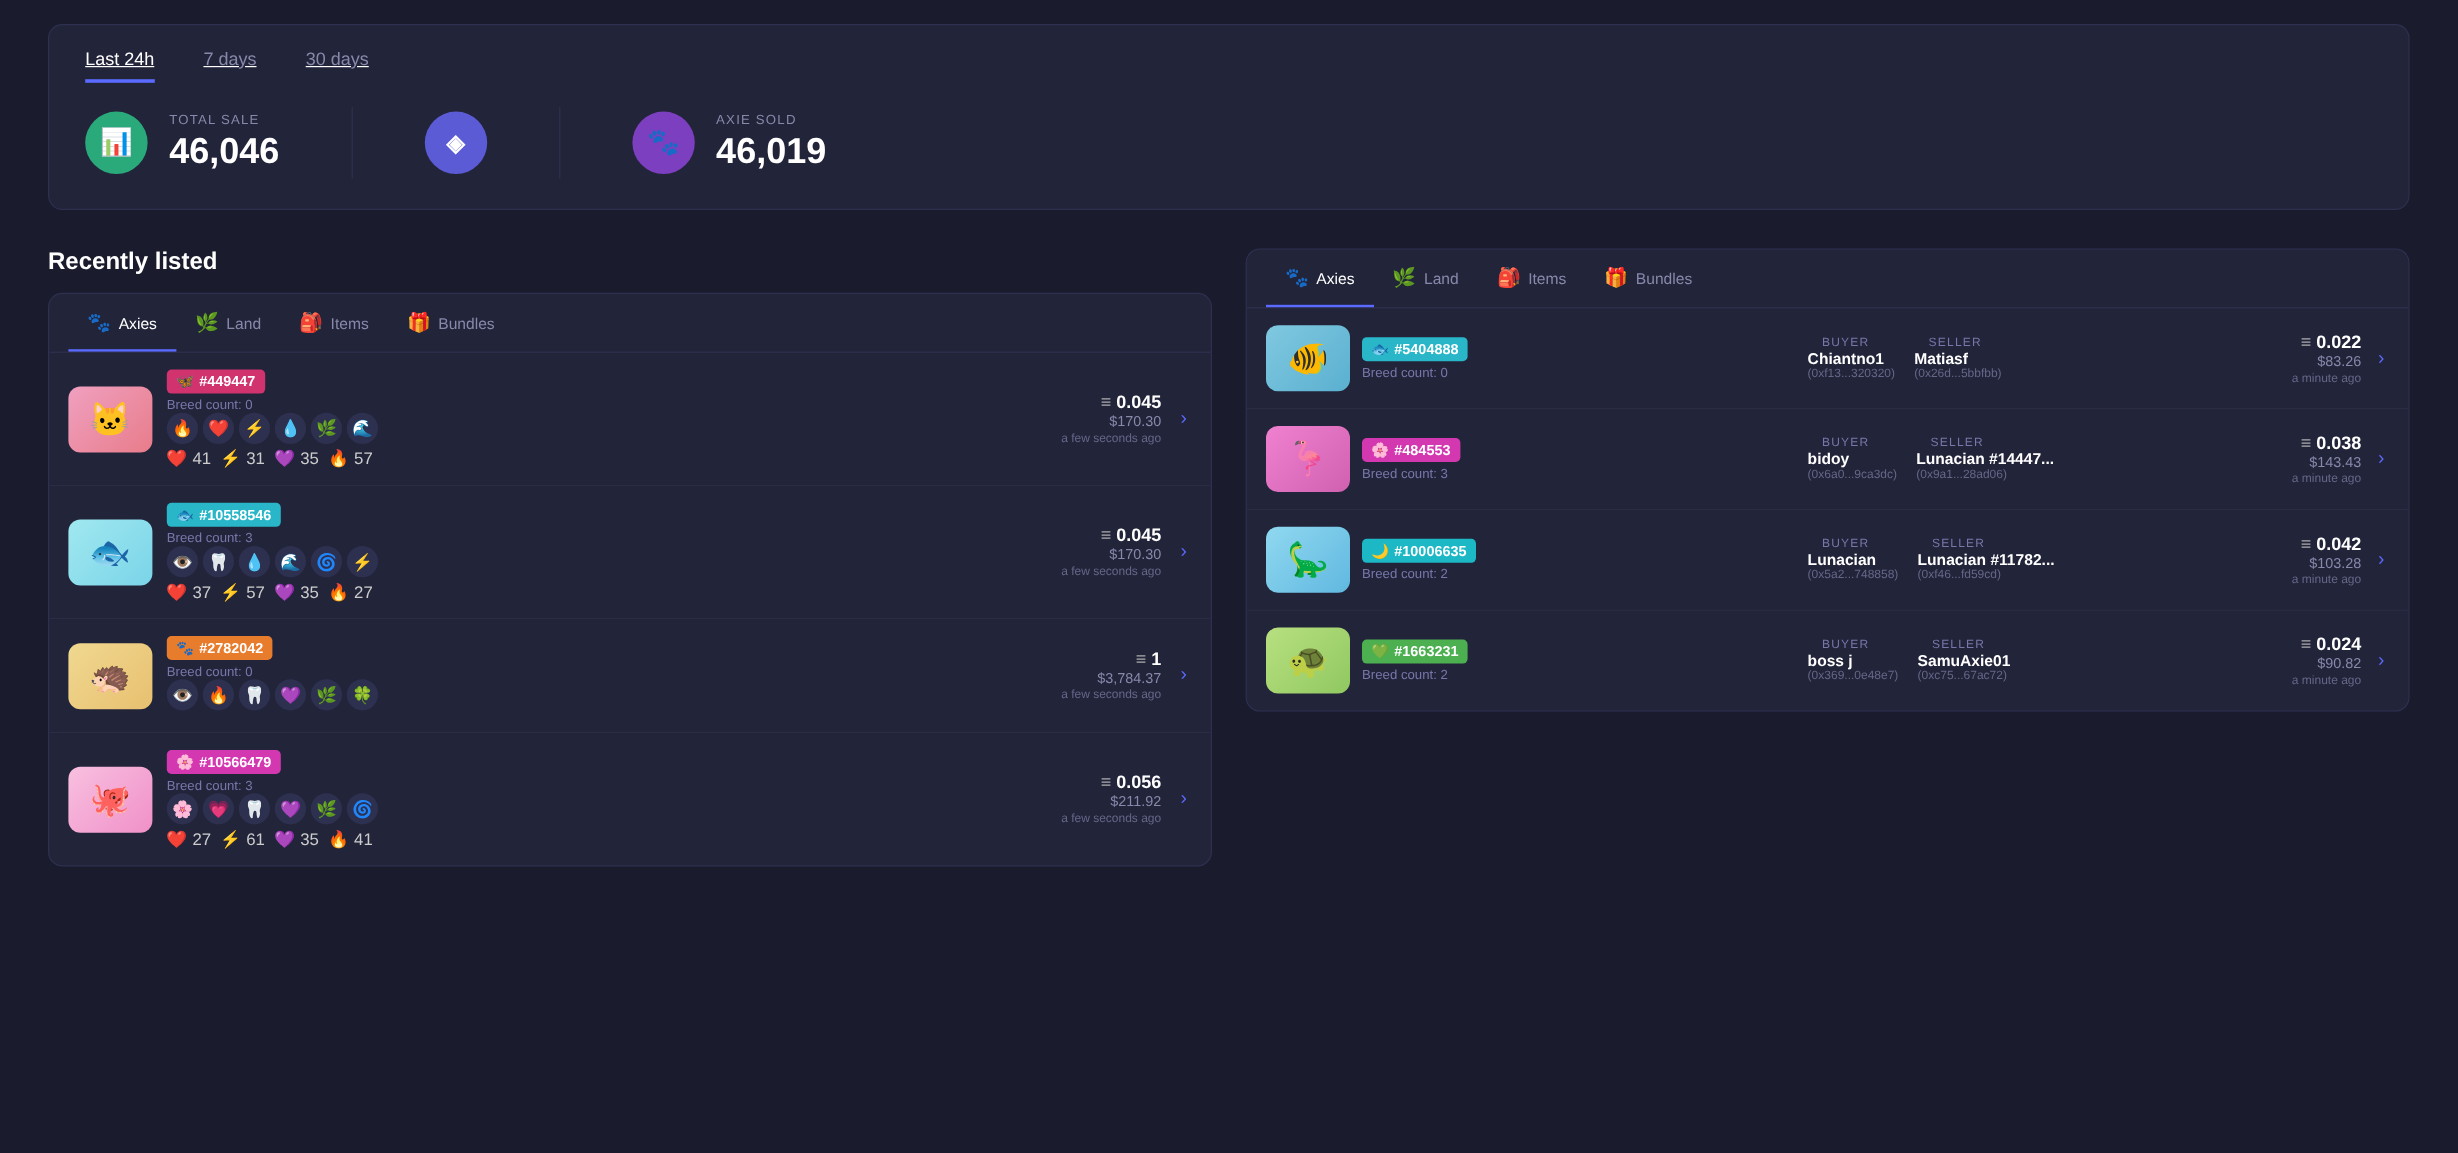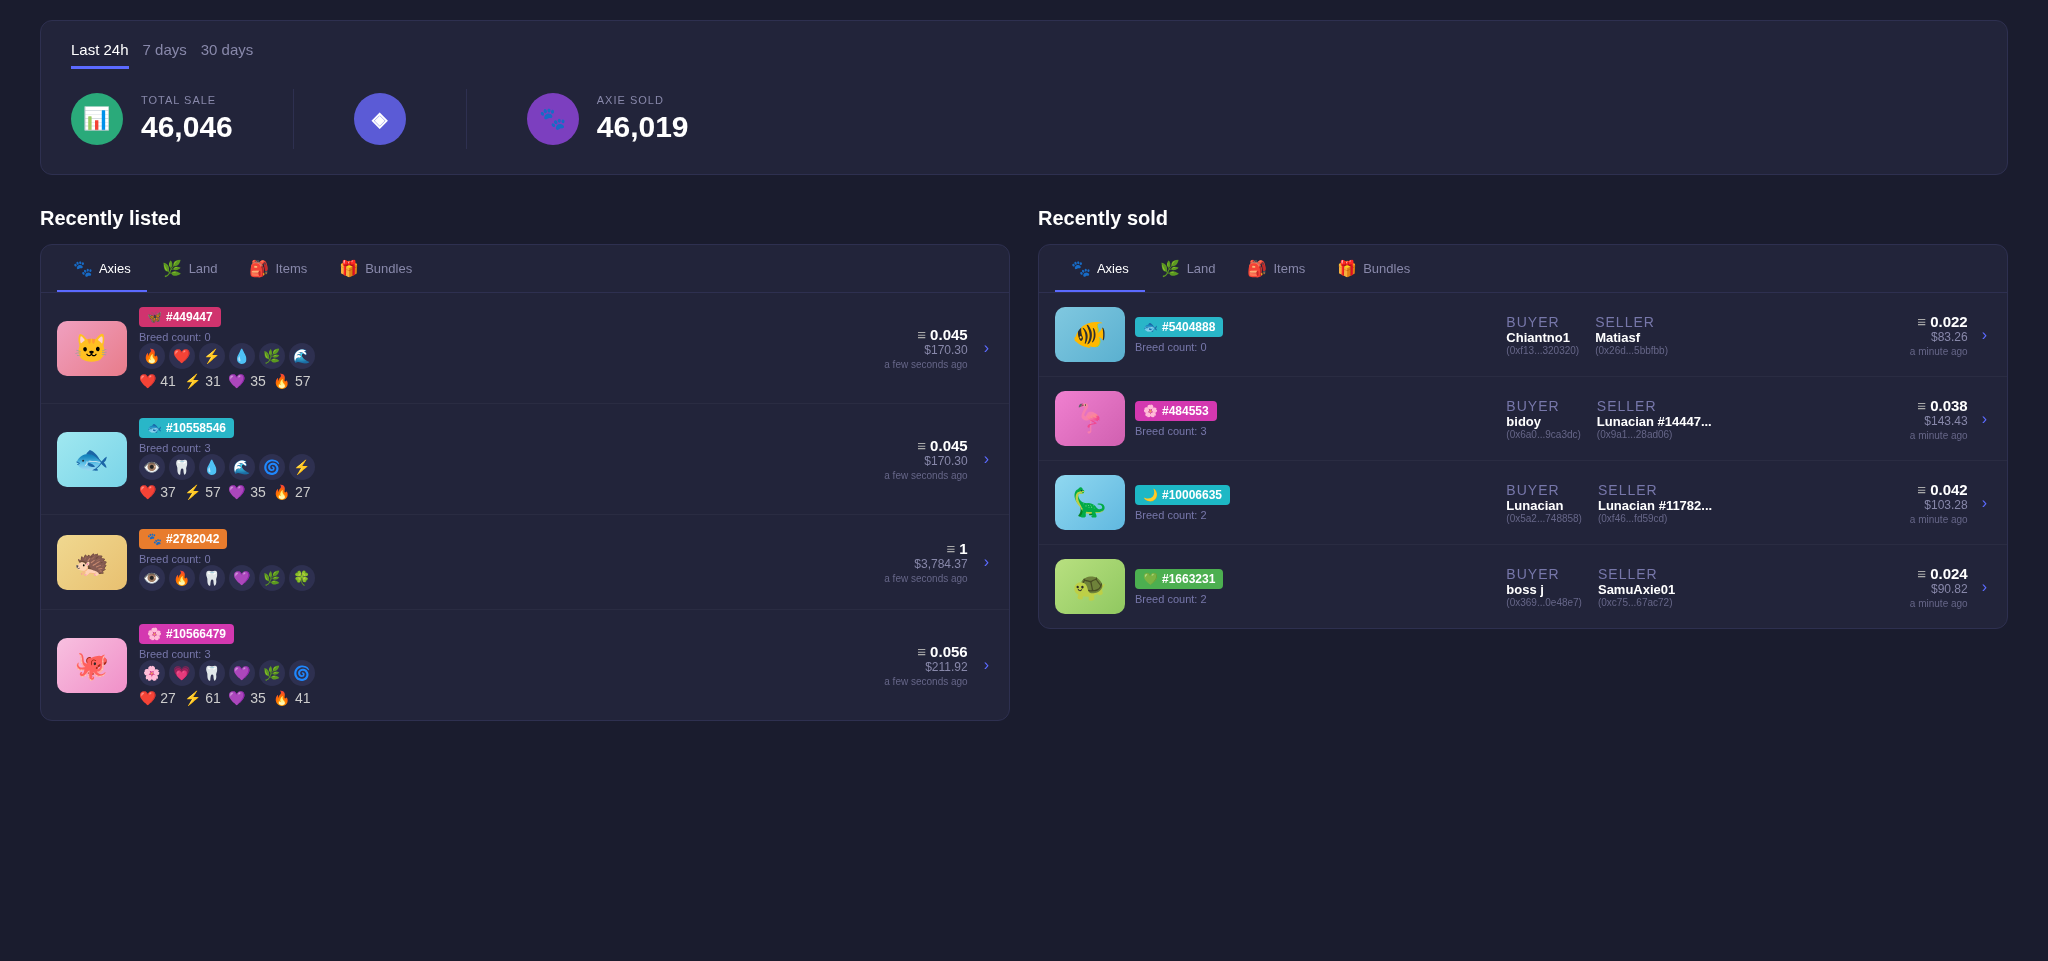--- a/index.html
+++ b/index.html
@@ -14,22 +14,23 @@
     
     .stats-card {
       background: #22243a;
       border: 1px solid #2e3050;
       border-radius: 12px;
       padding: 20px 30px 25px;
       margin-bottom: 32px;
     }
     .tabs {
       display: flex;
-      gap: 14px;
+      gap: 41px;
       margin-bottom: 20px;
+      text-decoration: underline;
     }
     .tab {
       font-size: 15px;
       color: #8888aa;
       cursor: pointer;
       padding-bottom: 8px;
       border-bottom: 3px solid transparent;
     }
     .tab.active {
       color: #fff;
@@ -239,24 +240,25 @@
     .sold-item:last-child { border-bottom: none; }
     .buyer-seller {
       display: flex;
       gap: 16px;
       flex: 1;
     }
     .bs-col {
       min-width: 0;
     }
     .bs-label {
-      font-size: 14px;
+      font-size: 10px;
       color: #7777aa;
       letter-spacing: 1px;
       text-transform: uppercase;
+      margin-left: 12px;
     }
     .bs-name {
       font-size: 13px;
       font-weight: 600;
       color: #fff;
     }
     .bs-addr {
       font-size: 10px;
       color: #666688;
     }
@@ -430,21 +432,20 @@
         <div class="price-usd">$211.92</div>
         <div class="price-time">a few seconds ago</div>
       </div>
       <div class="chevron-btn">›</div>
     </div>
         </div>
     </div>
   </div>
 
   <div>
-    <div class="section-title">Recently sold</div>
     <div class="panel">
       <div class="cat-tabs">
         <div class="cat-tab active">
           <span class="cat-icon">🐾</span>
           <span>Axies</span>
         </div>
         <div class="cat-tab">
           <span class="cat-icon">🌿</span>
           <span>Land</span>
         </div>

